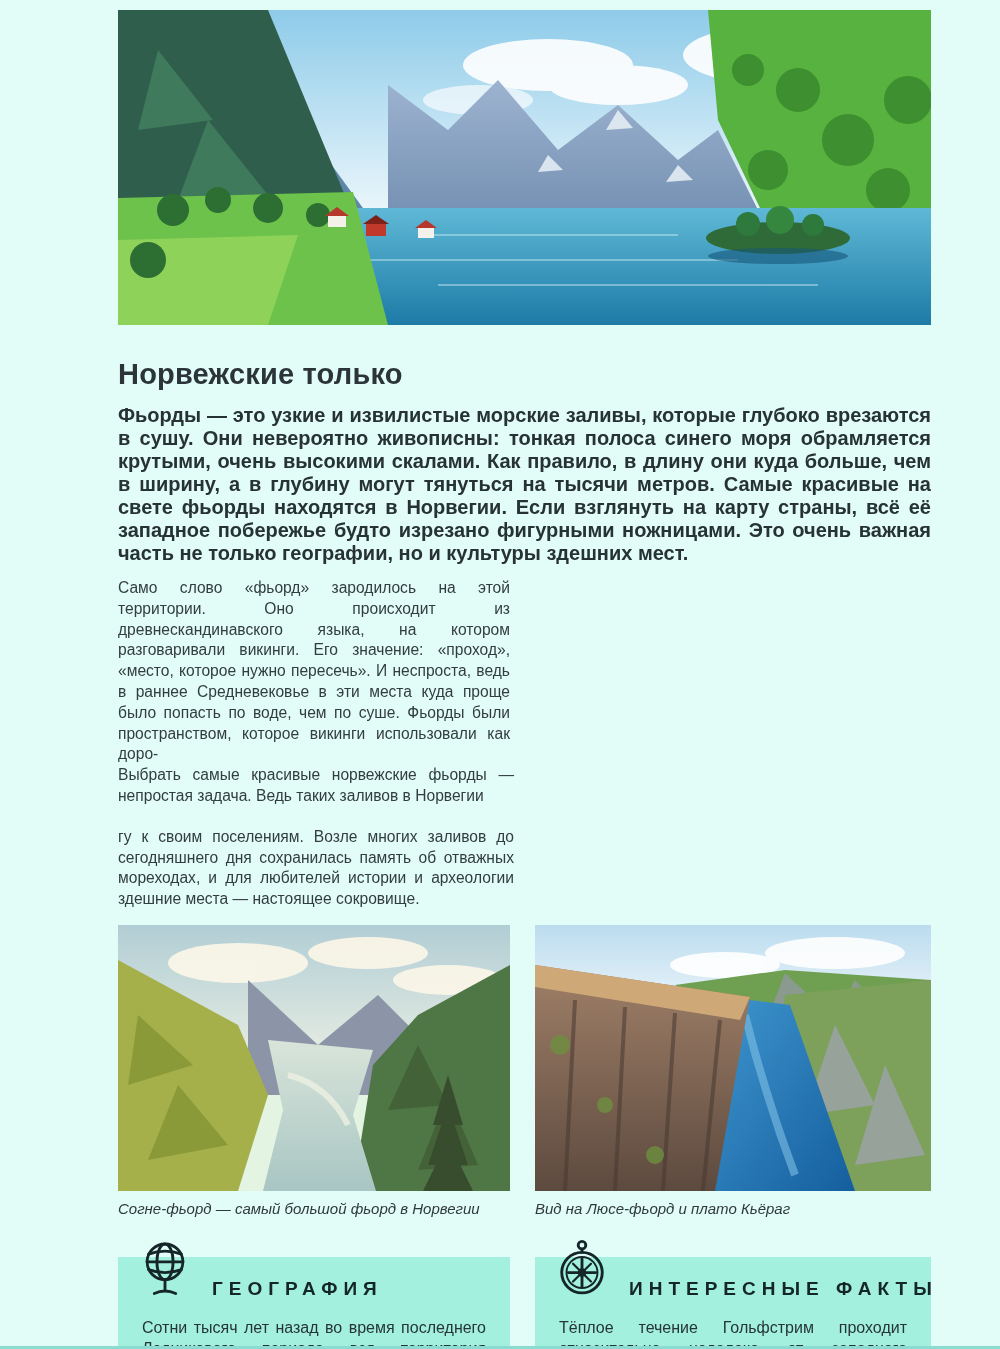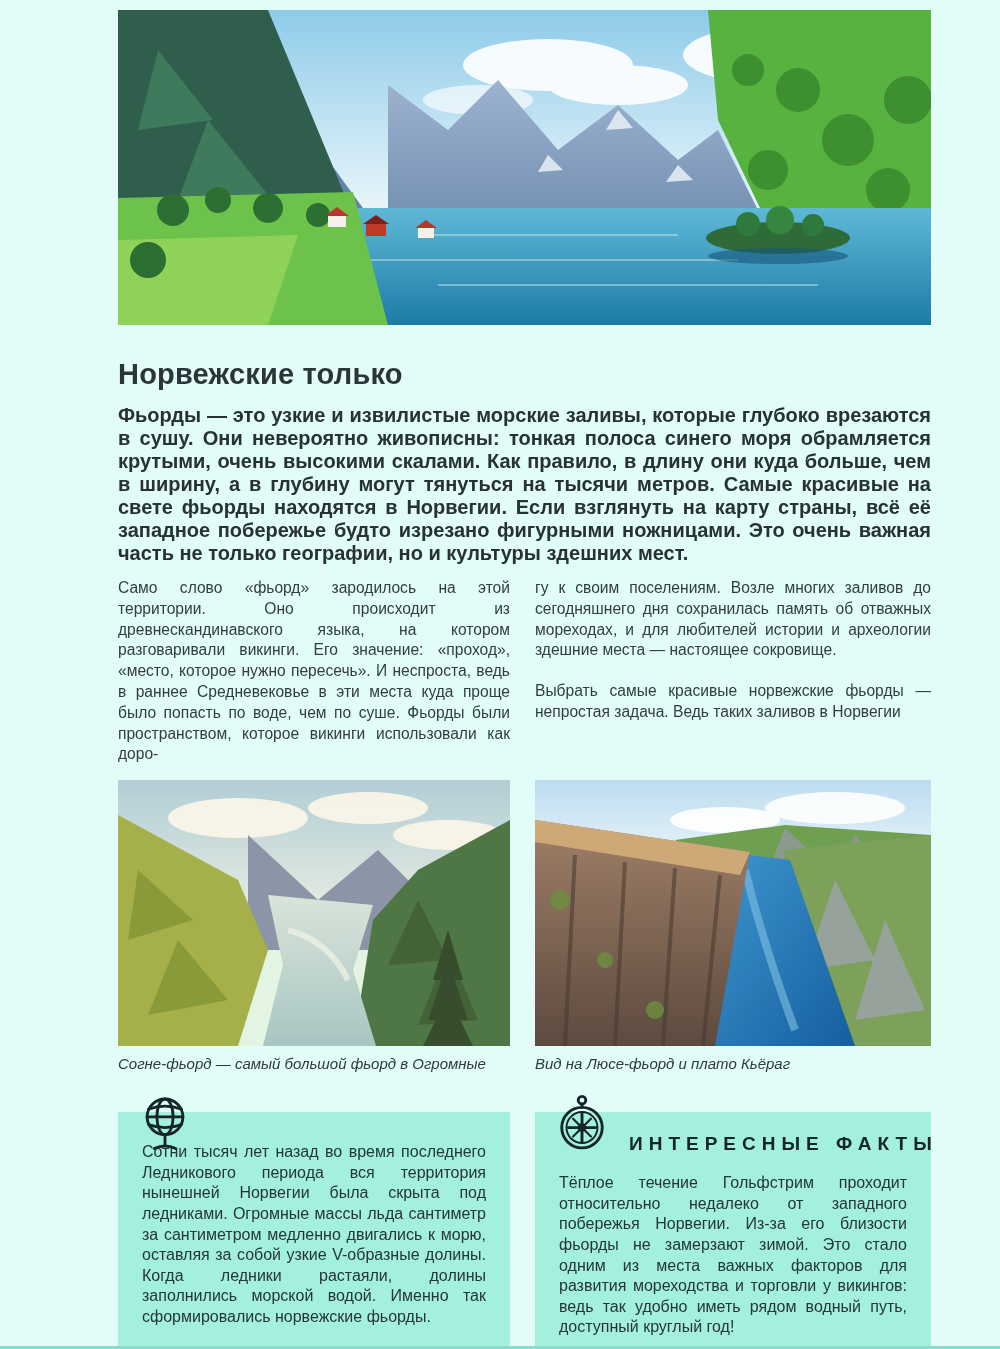--- a/index.html
+++ b/index.html
@@ -15,21 +15,21 @@
   .hero{width:813px;height:315px;overflow:hidden;}
   .title{
     margin:33px 0 0;
     font-size:29px;font-weight:700;color:#2b3539;letter-spacing:.2px;
   }
   .lead{
     margin:13px 0 0;
     font-size:20px;font-weight:700;line-height:23px;
     text-align:justify;color:#27settings3235;color:#273235;
   }
-  .cols{display:flex;margin-top:13px;}
+  .cols{display:flex;margin-top:13px;flex-direction:column;}
   .col-left{width:392px;margin-right:25px;}
   .col-right{width:396px;}
   .body-text{margin:0;font-size:15.6px;line-height:20.8px;text-align:justify;color:#323d41;}
   .col-right .body-text + .body-text{margin-top:20px;}
   .figures{display:flex;margin-top:15px;}
   .figure{margin:0;}
   .figure-left{width:392px;margin-right:25px;}
   .figure-right{width:472px;}
   .photo{height:266px;overflow:hidden;}
   .caption{
@@ -140,22 +140,22 @@
 
   <h1 class="title">Норвежские только</h1>
 
   <p class="lead">Фьорды — это узкие и извилистые морские заливы, которые глубоко врезаются в сушу. Они невероятно живописны: тонкая полоса синего моря обрамляется крутыми, очень высокими скалами. Как правило, в длину они куда больше, чем в ширину, а в глубину могут тянуться на тысячи метров. Самые красивые на свете фьорды находятся в Норвегии. Если взглянуть на карту страны, всё её западное побережье будто изрезано фигурными ножницами. Это очень важная часть не только географии, но и культуры здешних мест.</p>
 
   <div class="cols">
     <div class="col-left">
       <p class="body-text">Само слово «фьорд» зародилось на этой территории. Оно происходит из древнескандинавского языка, на котором разговаривали викинги. Его значение: «проход», «место, которое нужно пересечь». И неспроста, ведь в раннее Средневековье в эти места куда проще было попасть по воде, чем по суше. Фьорды были пространством, которое викинги использовали как доро-</p>
     </div>
     <div class="col-right">
+      <p class="body-text">Выбрать самые красивые норвежские фьорды — непростая задача. Ведь таких заливов в Норвегии</p>
       <p class="body-text">гу к своим поселениям. Возле многих заливов до сегодняшнего дня сохранилась память об отважных мореходах, и для любителей истории и археологии здешние места — настоящее сокровище.</p>
-      <p class="body-text">Выбрать самые красивые норвежские фьорды — непростая задача. Ведь таких заливов в Норвегии</p>
     </div>
   </div>
 
   <div class="figures">
     <figure class="figure figure-left">
       <div class="photo">
         <svg viewBox="0 0 392 266" width="392" height="266" preserveAspectRatio="none">
           <defs>
             <linearGradient id="sky2" x1="0" y1="0" x2="0" y2="1">
               <stop offset="0" stop-color="#a9cfe8"></stop>
@@ -186,21 +186,21 @@
           <polygon points="150,115 255,125 235,190 258,266 145,266 165,185" fill="url(#water2)"></polygon>
           <path d="M170,150 Q210,160 230,200" stroke="#ecf6f8" stroke-width="6" fill="none" opacity="0.8"></path>
           <g fill="#1f3d2a">
             <polygon points="330,150 345,200 315,200"></polygon>
             <polygon points="330,180 350,240 310,240"></polygon>
             <polygon points="330,215 355,266 305,266"></polygon>
           </g>
           <rect width="392" height="266" fill="#f2c94c" opacity="0.12"></rect>
         </svg>
       </div>
-      <figcaption class="caption">Согне-фьорд — самый большой фьорд в Огромные</figcaption>
+      <figcaption class="caption">Согне-фьорд — самый большой фьорд в Норвегии</figcaption>
     </figure>
 
     <figure class="figure figure-right">
       <div class="photo">
         <svg viewBox="0 0 396 266" width="396" height="266" preserveAspectRatio="none">
           <defs>
             <linearGradient id="sky3" x1="0" y1="0" x2="0" y2="1">
               <stop offset="0" stop-color="#bcdcef"></stop>
                 <stop offset="1" stop-color="#eef7fb"></stop>
             </linearGradient>
@@ -258,20 +258,21 @@
         <svg viewBox="0 0 48 52" width="58" height="62" fill="none" stroke="#15262b" stroke-width="2.4" stroke-linecap="round">
           <circle cx="24" cy="20" r="15"></circle>
           <ellipse cx="24" cy="20" rx="6.8" ry="15"></ellipse>
           <path d="M10.2,13.5 Q24,8.5 37.8,13.5"></path>
           <path d="M9,20 L39,20"></path>
           <path d="M10.2,26.5 Q24,31.5 37.8,26.5"></path>
           <path d="M24,35 L24,43"></path>
           <path d="M15,46.5 Q24,42.5 33,46.5"></path>
         </svg>
       </span>
+      <h2 class="box-title">ГЕОГРАФИЯ</h2>
       <p class="box-text">Сотни тысяч лет назад во время последнего Ледникового периода вся территория нынешней Норвегии была скрыта под ледниками. Огромные массы льда сантиметр за сантиметром медленно двигались к морю, оставляя за собой узкие V-образные долины. Когда ледники растаяли, долины заполнились морской водой. Именно так сформировались норвежские фьорды.</p>
     </section>
 
     <section class="info-box info-box-right">
       <span class="box-icon">
         <svg viewBox="0 0 48 52" width="58" height="62" fill="none" stroke="#15262b" stroke-width="2.4" stroke-linecap="round">
           <circle cx="24" cy="6" r="3.2"></circle>
           <line x1="24" y1="9.5" x2="24" y2="12"></line>
           <circle cx="24" cy="29" r="17"></circle>
           <circle cx="24" cy="29" r="13" stroke-width="1.6"></circle>

